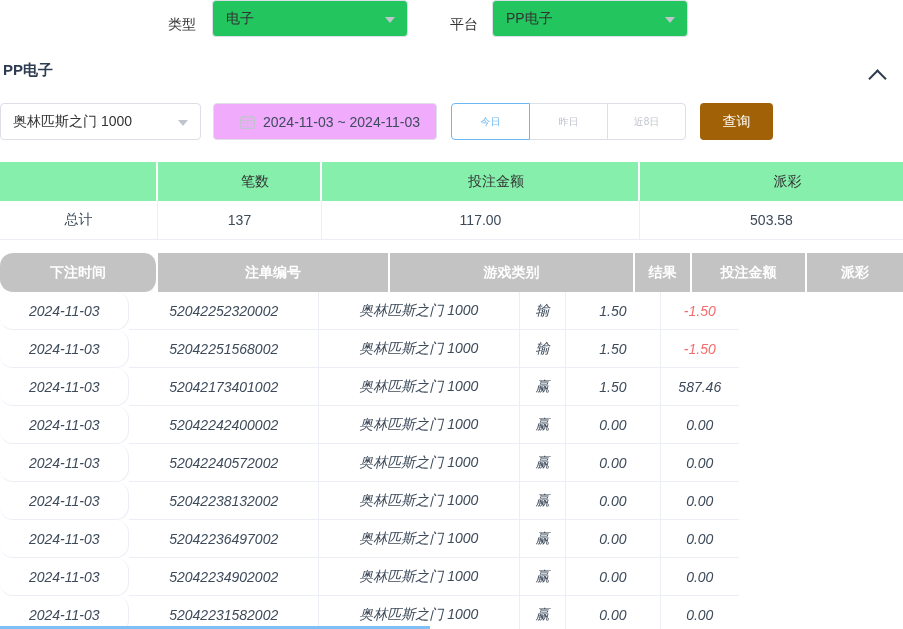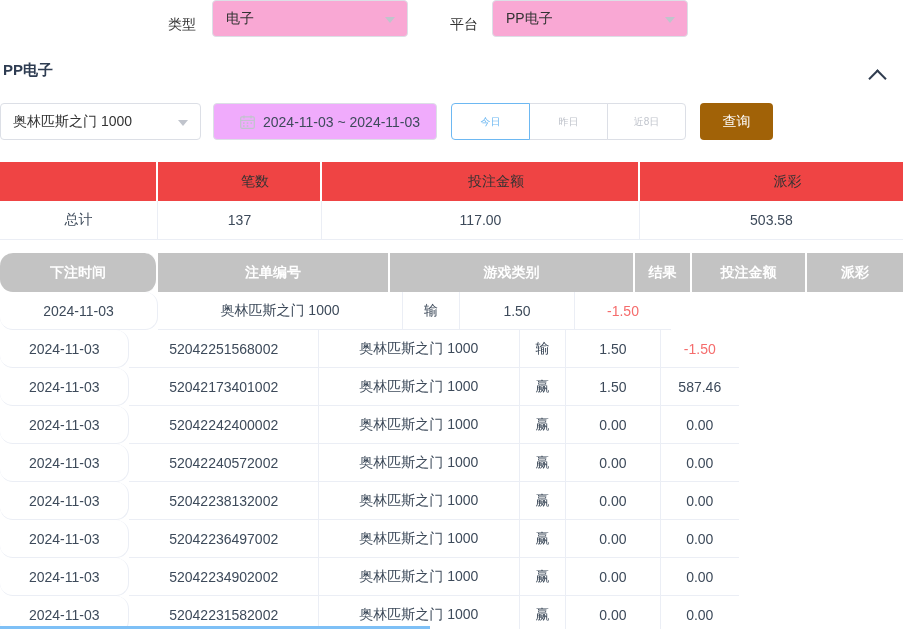--- a/index.html
+++ b/index.html
@@ -5,21 +5,21 @@
   * { margin:0; padding:0; box-sizing:border-box; }
   html,body { width:903px; height:629px; background:#fff; overflow:hidden;
     font-family:"Liberation Sans","DejaVu Sans",sans-serif; }
   .stage { position:relative; width:903px; height:629px; background:#fff; }
 
   
   .flt-label { position:absolute; font-size:14px; color:#333; top:16px; }
   .lbl-type { left:168px; }
   .lbl-platform { left:450px; }
   .select-box { position:absolute; top:0; height:37px; width:196px;
-    border:1px solid #dcdfe6; border-radius:4px; background:#f9a8d4;
+    border:1px solid #dcdfe6; border-radius:4px; background:#22c55e;
     display:flex; align-items:center; padding:0 28px 0 13px; cursor:pointer; }
   .sel-type { left:212px; }
   .sel-platform { left:492px; }
   .select-box .sel-text { font-size:14px; color:#333; white-space:nowrap; }
   .caret-down { position:absolute; right:12px; top:16px; width:0; height:0;
     border-left:5px solid transparent; border-right:5px solid transparent;
     border-top:6px solid #c0c4cc; }
 
   
   .section-title { position:absolute; left:3px; top:61px; font-size:15px;
@@ -51,35 +51,35 @@
   .qbtn.active { border:1px solid #6db8f2; color:#6db8f2; z-index:2; }
   .search-btn { position:absolute; left:700px; top:0; width:73px; height:37px;
     background:#a16207; border:none; border-radius:4px; color:#fff; font-size:14px;
     cursor:pointer; }
 
   
   .summary { position:absolute; left:0; top:162px; width:903px; }
   .sum-row { display:flex; width:903px; }
   .sum-cell { height:39px; display:flex; align-items:center; justify-content:center;
     font-size:14px; }
-  .sum-head .sum-cell { background:#ef4444; color:#333; border-right:2px solid #fff;padding-left:32px; }
+  .sum-head .sum-cell { background:#86efac; color:#333; border-right:2px solid #fff;padding-left:32px; }
   .sum-head .sum-cell:last-child { border-right:none; }
   .sum-body .sum-cell { background:#fff; color:#3d4a5a; border-right:1px solid #ebeef5;
     border-bottom:1px solid #ebeef5; }
   .sum-body .sum-cell:last-child { border-right:none; }
   .sc0 { width:158px; } .sc1 { width:164px; } .sc2 { width:318px; } .sc3 { width:263px; }
 
   
   .bet-table { position:absolute; left:0; top:253px; width:903px; }
   .bt-head { display:flex; width:903px; }
   .bt-hcell { height:39px; background:#c3c3c3; color:#fff; font-weight:bold;
     font-size:14px; display:flex; align-items:center; justify-content:center;
     border-right:2px solid #fff; }
   .bt-hcell:last-child { border-right:none; }
-  .bt-row { display:flex; width:739px; background:#fff; }
+  .bt-row { display:flex; width:739px; background:#fff;font-style:italic; }
   .bt-cell { height:38px; font-size:14px; color:#3d4a5a; display:flex;
     align-items:center; justify-content:center; border-right:1px solid #ebeef5;
     border-bottom:1px solid #ebeef5; white-space:nowrap; }
   .bt-cell:last-child { border-right:none; }
   .bt-cell.neg { color:#f56c6c; }
   .c0 { width:158px;border-radius:13px; } .c1 { width:232px; } .c2 { width:245px; }
   .c3 { width:57px; } .c4 { width:115px; } .c5 { width:96px; }
 
   .bottom-strip { position:absolute; left:0; top:626px; width:430px; height:3px;
     background:#7ec0f6; }
@@ -150,20 +150,21 @@
       <div class="bt-hcell c0">下注时间</div>
       <div class="bt-hcell c1">注单编号</div>
       <div class="bt-hcell c2">游戏类别</div>
       <div class="bt-hcell c3">结果</div>
       <div class="bt-hcell c4">投注金额</div>
       <div class="bt-hcell c5">派彩</div>
     </div>
     <div id="bt-body">
         <div class="bt-row">
           <div class="bt-cell c0">2024-11-03</div>
+          <div class="bt-cell c1">52042252320002</div>
           <div class="bt-cell c2">奥林匹斯之门 1000</div>
           <div class="bt-cell c3">输</div>
           <div class="bt-cell c4">1.50</div>
           <div class="bt-cell c5 neg">-1.50</div>
         </div>
         <div class="bt-row">
           <div class="bt-cell c0">2024-11-03</div>
           <div class="bt-cell c1">52042251568002</div>
           <div class="bt-cell c2">奥林匹斯之门 1000</div>
           <div class="bt-cell c3">输</div>

